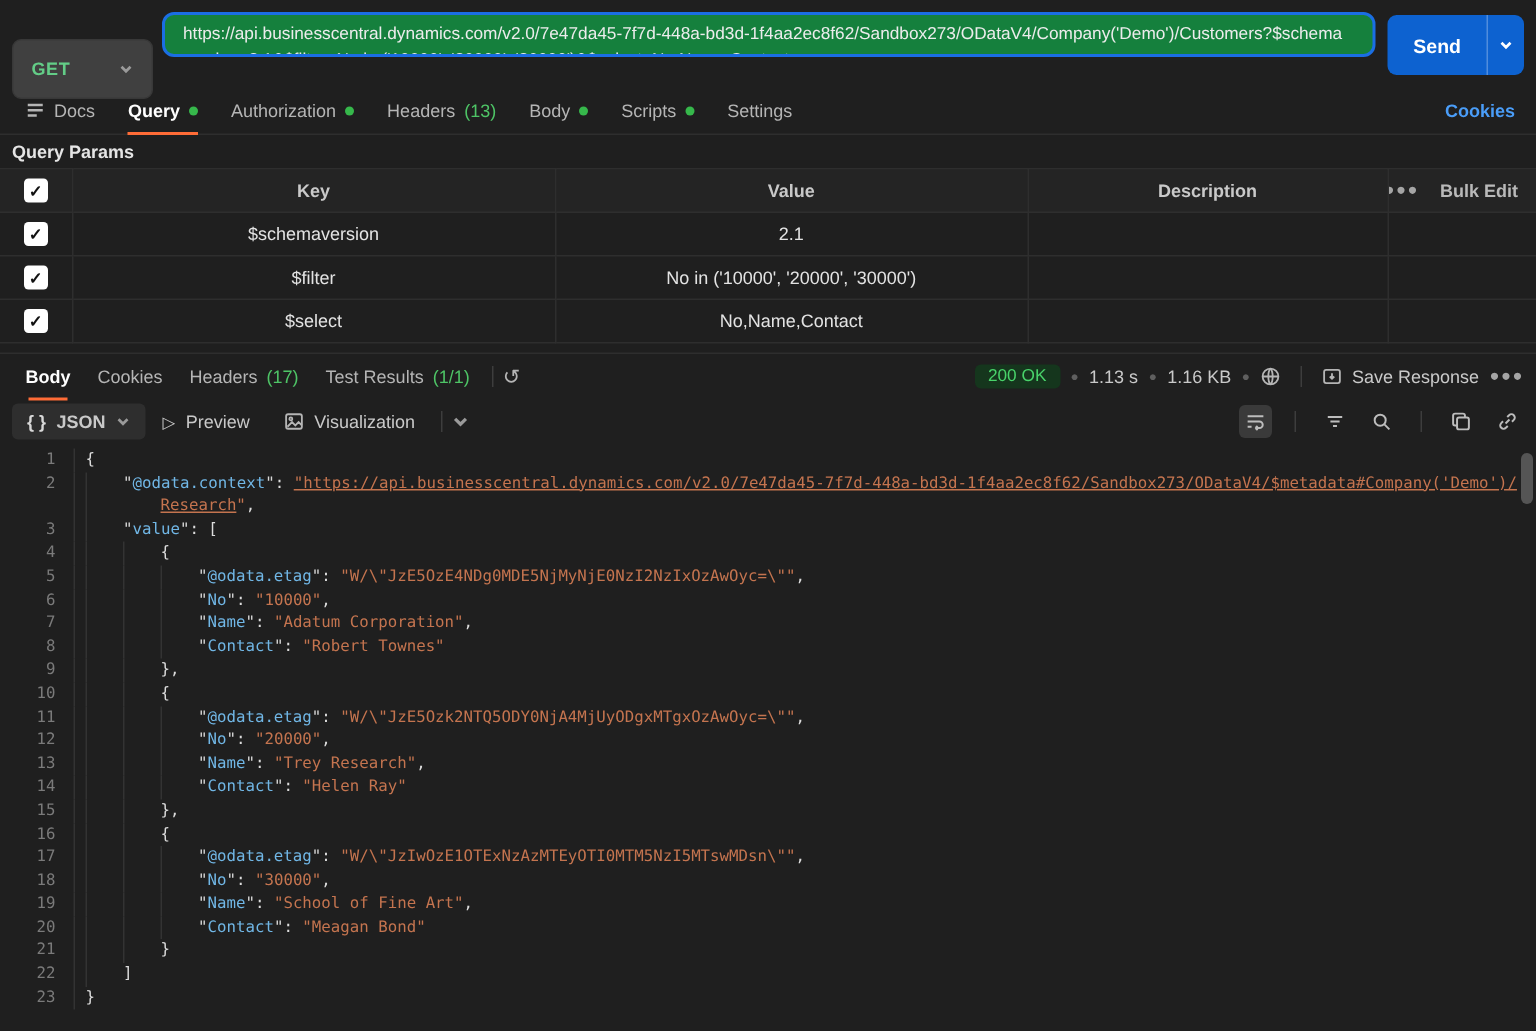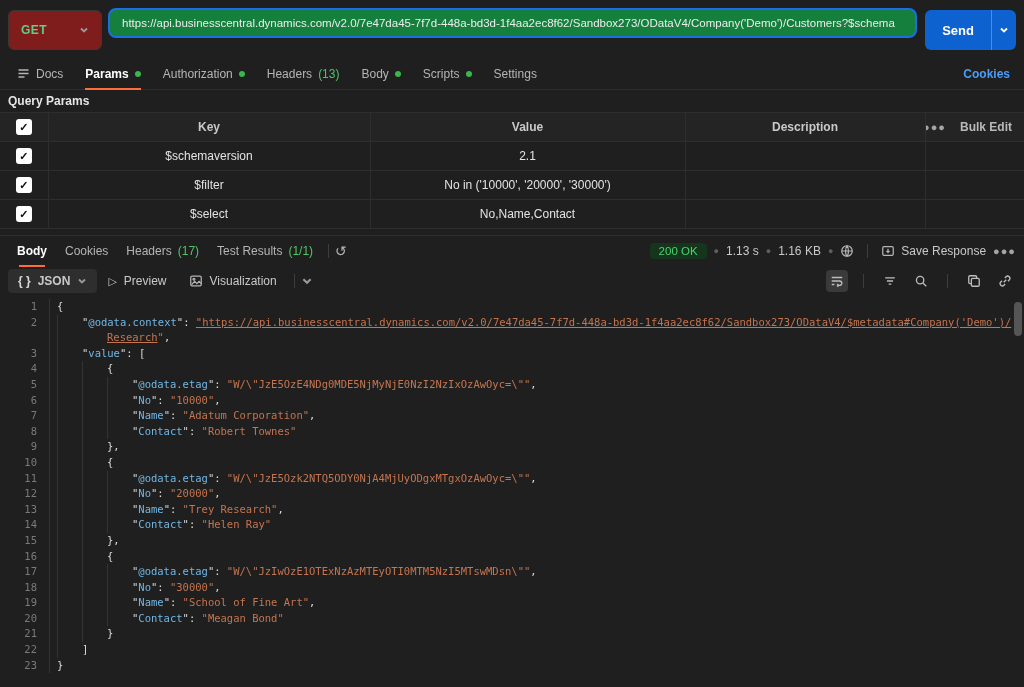--- a/index.html
+++ b/index.html
@@ -8,22 +8,22 @@
     --orange:#ff6c37; --green:#36b84b; --green-text:#4ec466;
     --method-green:#63cd87; --link-blue:#4a9df8; --send-blue:#0d62d0;
     --status-green:#49d36a; --key-blue:#71b7e6; --str-orange:#c4744f;
   }
   *{box-sizing:border-box;margin:0;padding:0}
   html,body{width:1024px;height:687px;overflow:hidden}
   body{background:var(--bg);font-family:"Liberation Sans",sans-serif;color:var(--text);font-size:12px}
 
   
   .topbar{display:flex;align-items:flex-start;padding:8px 8px 0 8px;height:58px}
-  .method{height:40px;width:94px;margin-top:2px;border:1px solid var(--border2);border-radius:6px;
-    display:flex;align-items:center;justify-content:space-between;padding:0 12px;background:#7f1d1d;cursor:pointer;flex:0 0 auto}
+  .method{height:40px;width:94px;margin-top:18px;border:1px solid var(--border2);border-radius:6px;
+    display:flex;align-items:center;justify-content:space-between;padding:0 12px;background:#404040;cursor:pointer;flex:0 0 auto}
   .method b{color:var(--method-green);font-size:12px;letter-spacing:.4px}
   .chev{width:10px;height:10px;stroke:#9a9a9a;stroke-width:1.8;fill:none}
   .url-box{flex:1;height:30px;border:2px solid #1b6ee3;border-radius:8px;background:#15803d;
     padding:5px 12px;margin:0 8px 0 6px;overflow:hidden;cursor:text}
   .url-text{font-size:11.5px;line-height:17px;color:#ececec;word-break:break-all;width:778px}
   .send{height:40px;margin-top:2px;background:var(--send-blue);border-radius:6px;display:flex;align-items:stretch;overflow:hidden;flex:0 0 auto;cursor:pointer}
   .send-main{padding:0 17px;display:flex;align-items:center;color:#fff;font-weight:700;font-size:13px}
   .send-split{width:25px;border-left:1px solid rgba(255,255,255,.28);display:flex;align-items:center;justify-content:center}
   .send .chev{stroke:#fff}
 
@@ -114,21 +114,21 @@
 
 <div class="req-tabs">
   <span id="req-tabs-slot" style="display: flex; height: 100%;">
       <span class="tab">
         <svg viewBox="0 0 13 13" class="tab-icon">
           <path d="M1.5 3h10M1.5 6.5h10M1.5 10h6"></path>
         </svg>
         <span>Docs</span>
       </span>
       <span class="tab active">
-        <span>Params</span>
+        <span>Query</span>
         <span class="dot"></span>
       </span>
       <span class="tab">
         <span>Authorization</span>
         <span class="dot"></span>
       </span>
       <span class="tab">
         <span>Headers</span>
         <span class="count">(13)</span>
       </span>

